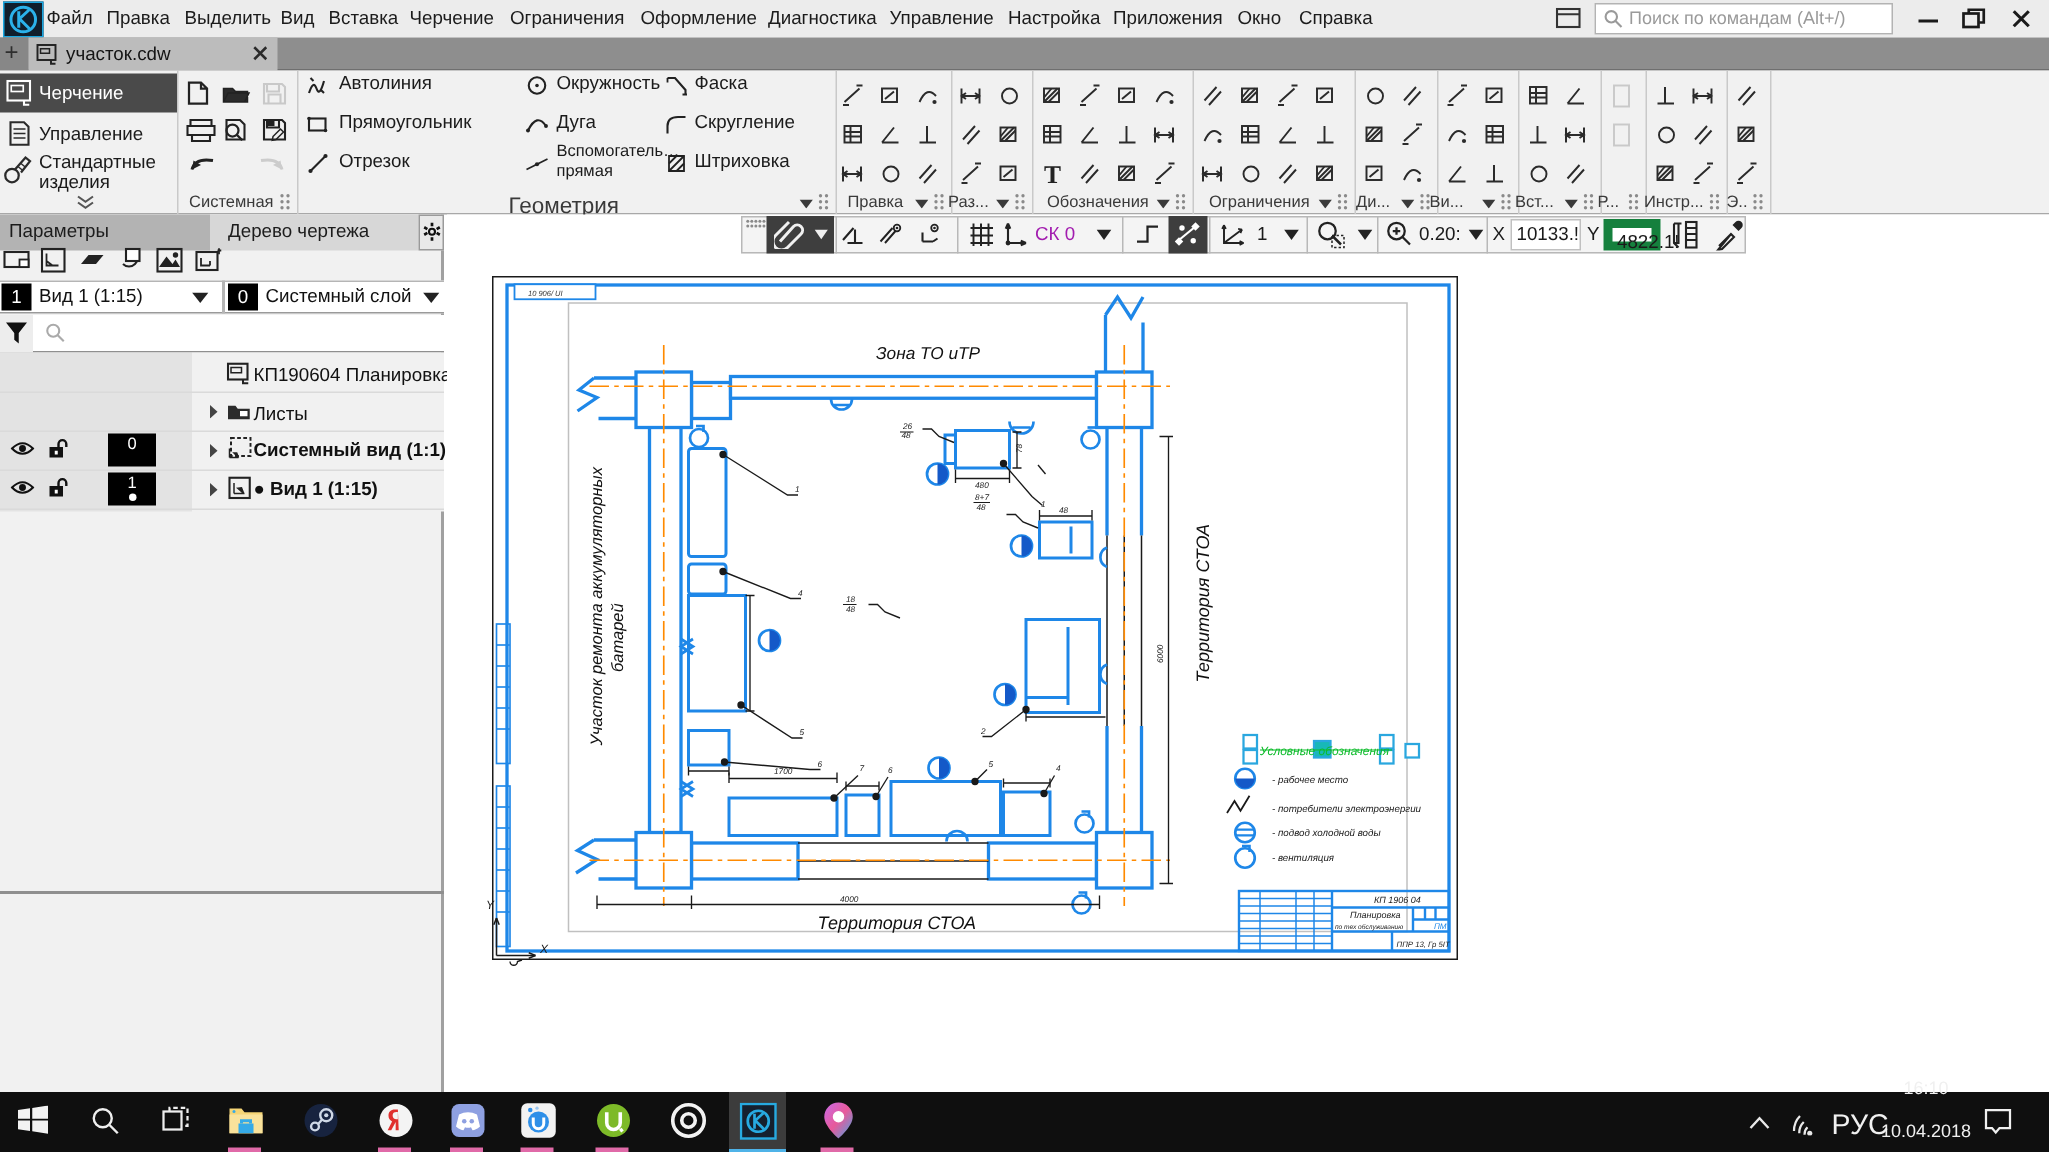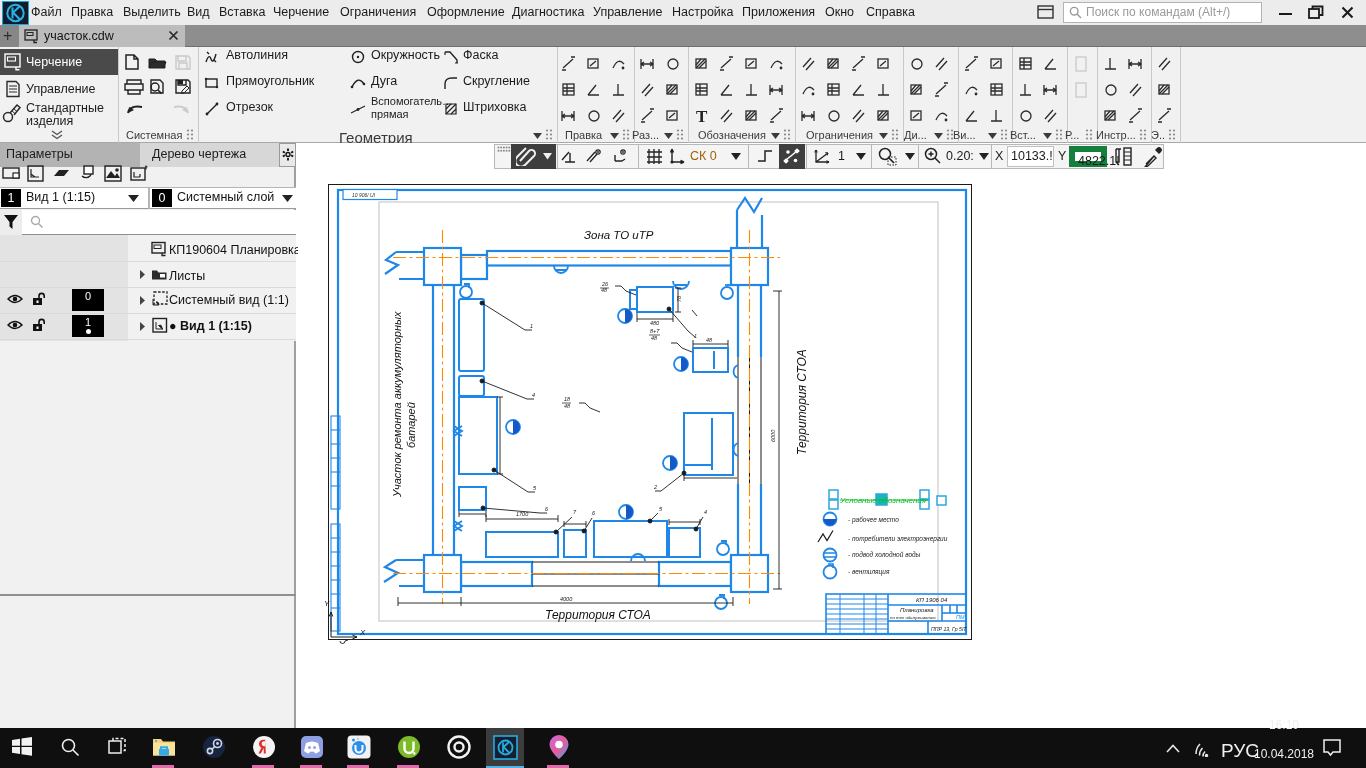--- a/index.html
+++ b/index.html
@@ -484,21 +484,21 @@
     </svg>
 <div class="abs" style="left:72px;top:289px;width:32px;height:22px;background:#000"></div>
 <div class="abs" style="left:72px;top:290px;width:32px;text-align:center;font-size:11px;color:#fff">0</div>
 <svg class="abs" style="left:139px;top:296px" width="7" height="9" viewBox="0 0 7 9">
       <path d="M1 0 l5 4.5 L1 9 z" fill="#444"></path>
     </svg>
 <svg class="abs" style="left:151px;top:291px" width="17" height="17" viewBox="0 0 17 17">
 <rect x="3" y="1" width="13" height="12" fill="none" stroke="#222" stroke-width="1.3" stroke-dasharray="2.5 1.6"></rect>
 <path d="M2 8 v6 M2 14 h6 M5 11 l3 3 l-1.2 -3 z" fill="#222" stroke="#222" stroke-width="1"></path>
     </svg>
-<div class="abs" style="left:169px;top:293px;font-size:12.5px;color:#111;font-weight:normal">Системный вид (1:1)</div>
+<div class="abs" style="left:169px;top:293px;font-size:12.5px;color:#111;font-weight:bold">Системный вид (1:1)</div>
 <svg class="abs" style="left:7px;top:319px" width="16" height="12" viewBox="0 0 16 12">
 <path d="M1 6 Q8 -1 15 6 Q8 13 1 6 z" fill="none" stroke="#111" stroke-width="1.4"></path>
 <circle cx="8" cy="6" r="2.3" fill="#111"></circle>
     </svg>
 <svg class="abs" style="left:31px;top:318px" width="15" height="15" viewBox="0 0 15 15">
 <rect x="2" y="6" width="9" height="7" fill="#111"></rect>
 <path d="M8 6 v-2 a2.6 2.6 0 0 1 5.2 0 v2" fill="none" stroke="#111" stroke-width="1.6"></path>
 <rect x="5.5" y="8.5" width="2" height="2.5" fill="#fff"></rect>
     </svg>
 <div class="abs" style="left:72px;top:315px;width:32px;height:22px;background:#000"></div>
@@ -771,21 +771,21 @@
       <circle cx="11" cy="5" r="0.9" fill="#222"></circle>
     </svg>
 <div class="abs" style="left:638px;top:144px;width:1px;height:25px;background:#b8b8b8"></div>
 <svg class="abs" style="left:646px;top:148px" width="17" height="17" viewBox="0 0 17 17">
 <path d="M3 1 v15 M8 1 v15 M13 1 v15 M1 4 h15 M1 9 h15 M1 14 h15" stroke="#222" stroke-width="1.3"></path>
     </svg>
 <svg class="abs" style="left:668px;top:146px" width="18" height="20" viewBox="0 0 18 20">
 <path d="M4 3 v13 h12 M4 3 l-1.5 3.5 M4 3 l1.5 3.5 M16 16 l-3.5 -1.5 M16 16 l-3.5 1.5" fill="none" stroke="#222" stroke-width="1.4"></path>
 <circle cx="4" cy="16" r="1.6" fill="#222"></circle>
     </svg>
-<div class="abs" style="left:690px;top:149px;font-size:12.5px;color:#a16207">СК 0</div>
+<div class="abs" style="left:690px;top:149px;font-size:12.5px;color:#a21caf">СК 0</div>
 <svg class="abs" style="left:731px;top:153px" width="10" height="8" viewBox="0 0 10 8">
       <path d="M0 0 h10 L5 7 z" fill="#222"></path>
     </svg>
 <div class="abs" style="left:748px;top:144px;width:1px;height:25px;background:#b8b8b8"></div>
 <svg class="abs" style="left:756px;top:147px" width="18" height="18" viewBox="0 0 18 18">
 <path d="M2 14 h7 v-10 h7" fill="none" stroke="#222" stroke-width="1.5"></path>
     </svg>
 <div class="abs" style="left:779px;top:144px;width:26px;height:25px;background:#3e3e3e"></div>
 <svg class="abs" style="left:783px;top:147px" width="18" height="18" viewBox="0 0 18 18">
 <path d="M3 13 L14 4" stroke="#fff" stroke-width="1.5"></path>

